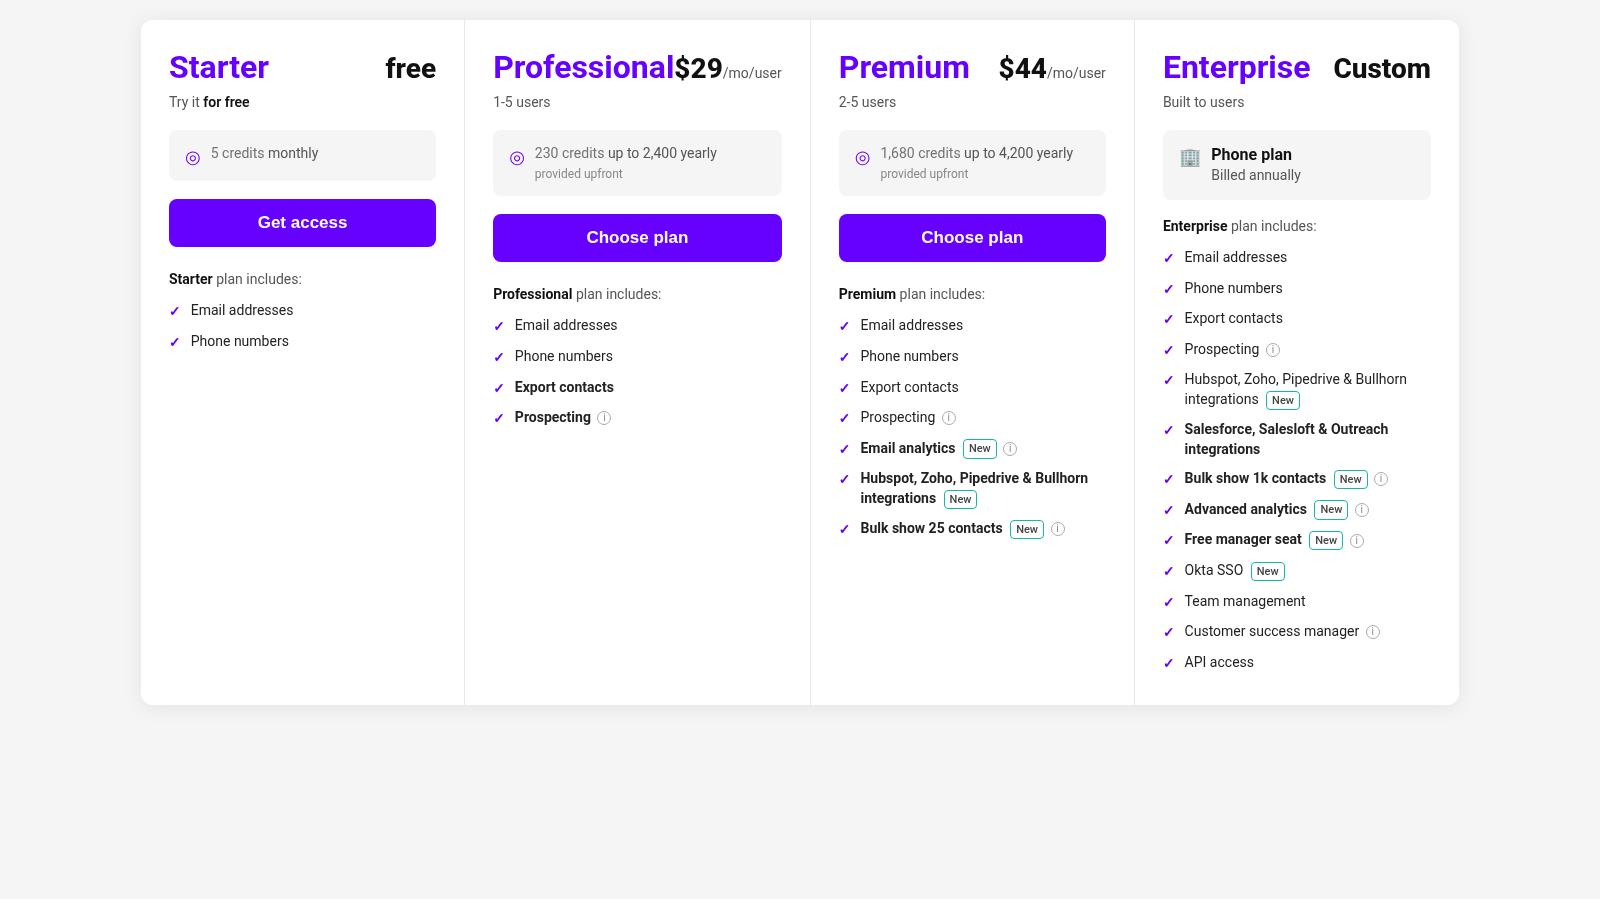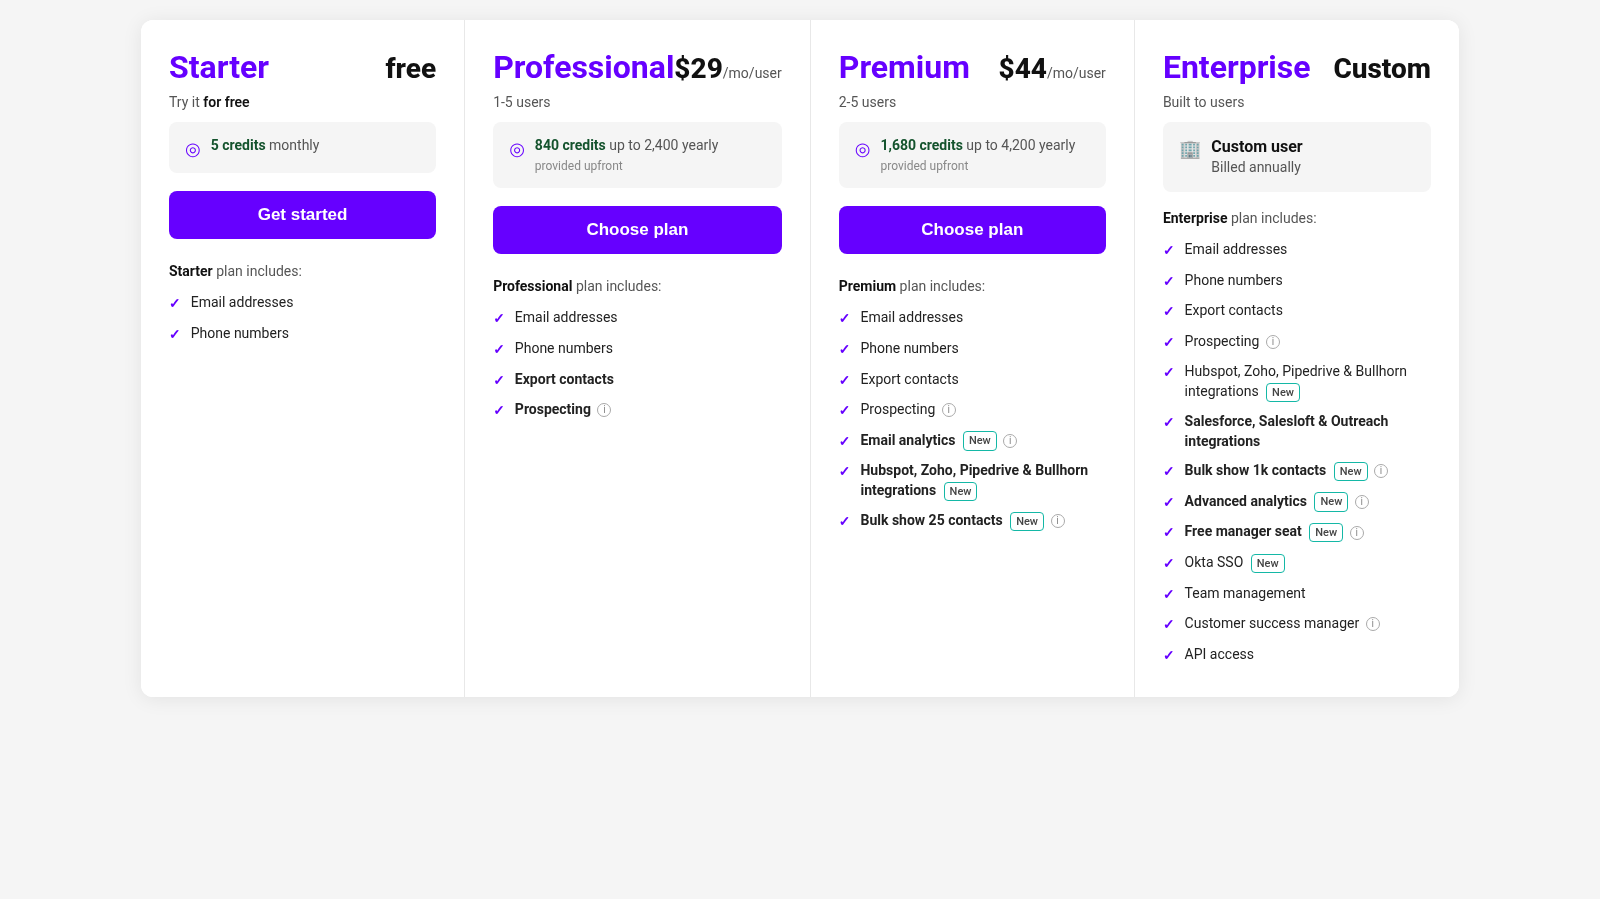--- a/index.html
+++ b/index.html
@@ -47,21 +47,21 @@
       color: #111;
     }
     .plan-price .per {
       font-size: 14px;
       font-weight: 400;
       color: #555;
     }
     .plan-subtitle {
       font-size: 14px;
       color: #555;
-      margin-bottom: 12px;
+      margin-bottom: 20px;
     }
     .plan-subtitle strong {
       font-weight: 600;
       color: #111;
     }
     .credits-box {
       background: #f5f5f5;
       border-radius: 8px;
       padding: 14px 16px;
       margin-bottom: 18px;
@@ -74,22 +74,22 @@
       color: #6600ff;
       margin-top: 2px;
       flex-shrink: 0;
     }
     .credits-text {
       font-size: 14px;
       color: #555;
       line-height: 1.4;
     }
     .credits-text strong {
-      color: #14532d;
-      font-weight: 700;
+      color: #737373;
+      font-weight: 400;
     }
     .credits-sub {
       font-size: 12px;
       color: #888;
       display: block;
       margin-top: 2px;
     }
     .plan-btn {
       display: block;
       width: 100%;
@@ -196,42 +196,42 @@
 <div class="plan-col">
       <div class="plan-header">
         <span class="plan-name">Starter</span>
         <span class="plan-price">free</span>
       </div>
       <div class="plan-subtitle">Try it <strong>for free</strong></div>
       <div class="credits-box">
         <span class="credits-icon">◎</span>
         <div class="credits-text"><strong>5 credits</strong> monthly</div>
       </div>
-      <button class="plan-btn">Get started</button>
+      <button class="plan-btn">Get access</button>
       <div class="plan-includes"><strong>Starter</strong> plan includes:</div>
       <ul class="feature-list">
         <li class="feature-item">
           <span class="check-icon">✓</span>
           <span>Email addresses</span>
         </li>
         <li class="feature-item">
           <span class="check-icon">✓</span>
           <span>Phone numbers</span>
         </li>
       </ul>
     </div>
     <div class="plan-col">
       <div class="plan-header">
         <span class="plan-name">Professional</span>
         <span class="plan-price">$29<span class="per">/mo/user</span></span>
       </div>
       <div class="plan-subtitle">1-5 users</div>
       <div class="credits-box">
         <span class="credits-icon">◎</span>
-        <div class="credits-text"><strong>840 credits</strong> up to 2,400 yearly<span class="credits-sub">provided upfront</span></div>
+        <div class="credits-text"><strong>230 credits</strong> up to 2,400 yearly<span class="credits-sub">provided upfront</span></div>
       </div>
       <button class="plan-btn">Choose plan</button>
       <div class="plan-includes"><strong>Professional</strong> plan includes:</div>
       <ul class="feature-list">
         <li class="feature-item">
           <span class="check-icon">✓</span>
           <span>Email addresses</span>
         </li>
         <li class="feature-item">
           <span class="check-icon">✓</span>
@@ -291,21 +291,21 @@
       </ul>
     </div>
     <div class="plan-col">
       <div class="plan-header">
         <span class="plan-name">Enterprise</span>
         <span class="plan-price">Custom</span>
       </div>
       <div class="plan-subtitle">Built to users</div>
       <div class="custom-plan-box">
         <span class="custom-plan-icon">🏢</span>
-        <div class="custom-plan-text"><strong>Custom user</strong>Billed annually</div>
+        <div class="custom-plan-text"><strong>Phone plan</strong>Billed annually</div>
       </div>
       <div class="plan-includes"><strong>Enterprise</strong> plan includes:</div>
       <ul class="feature-list">
         <li class="feature-item">
           <span class="check-icon">✓</span>
           <span>Email addresses</span>
         </li>
         <li class="feature-item">
           <span class="check-icon">✓</span>
           <span>Phone numbers</span>

